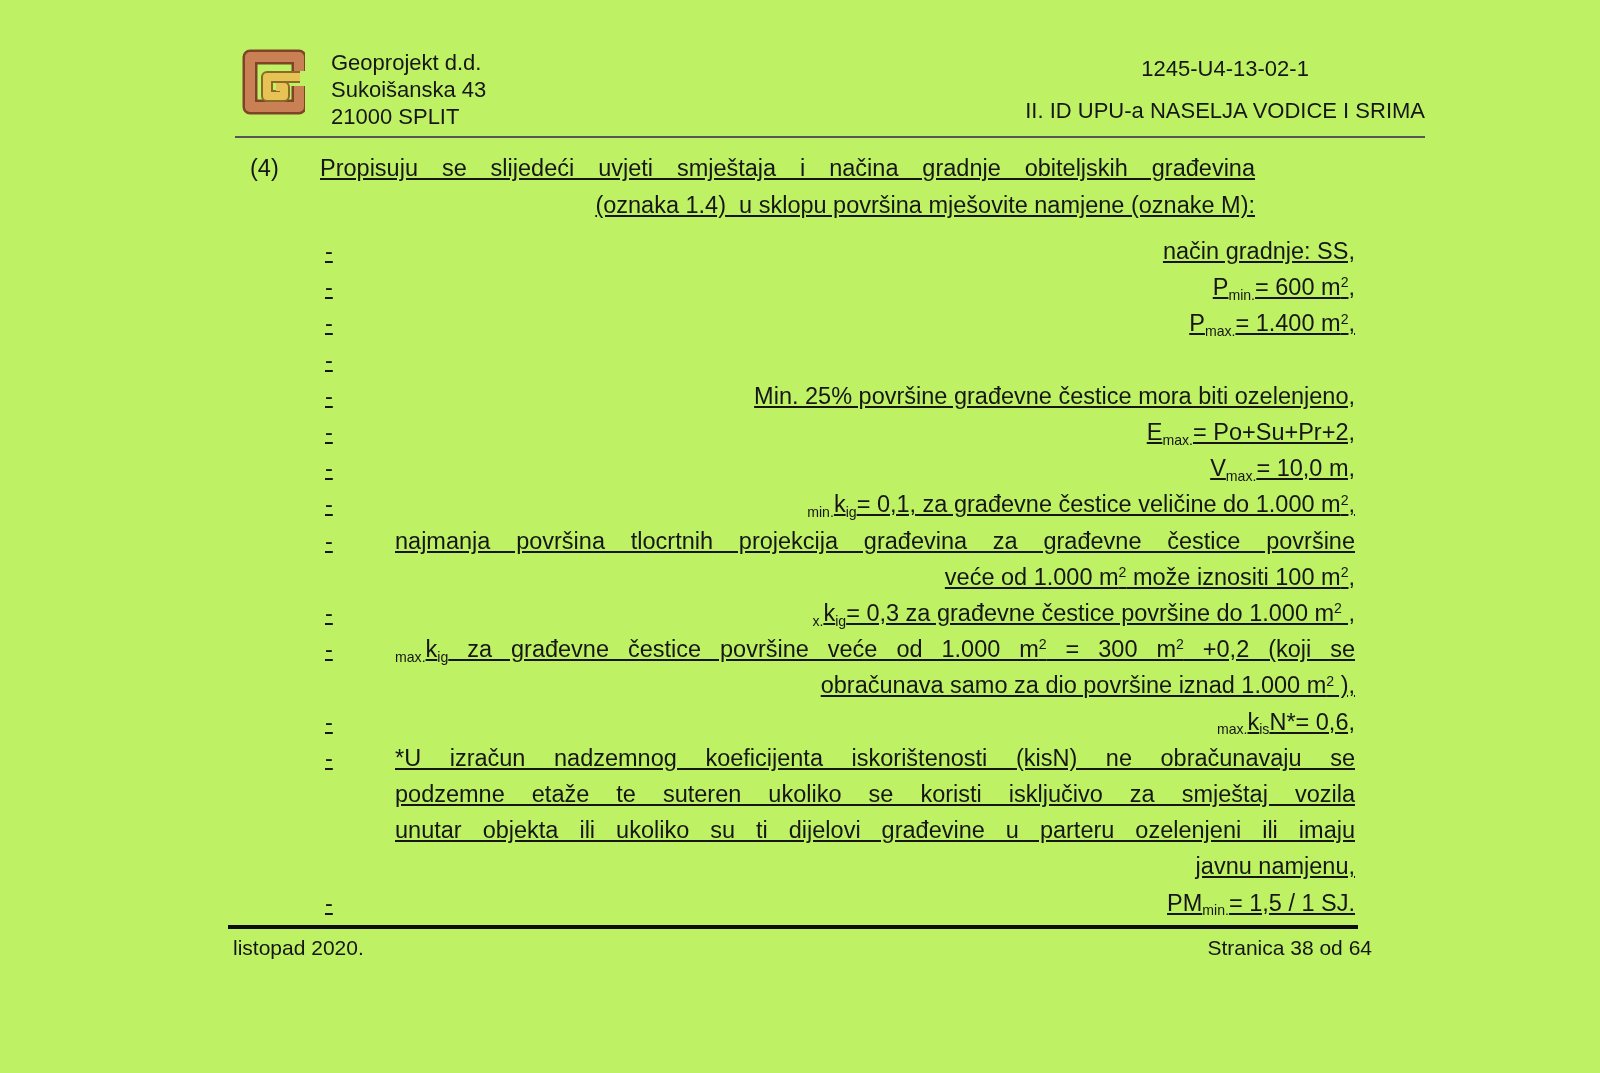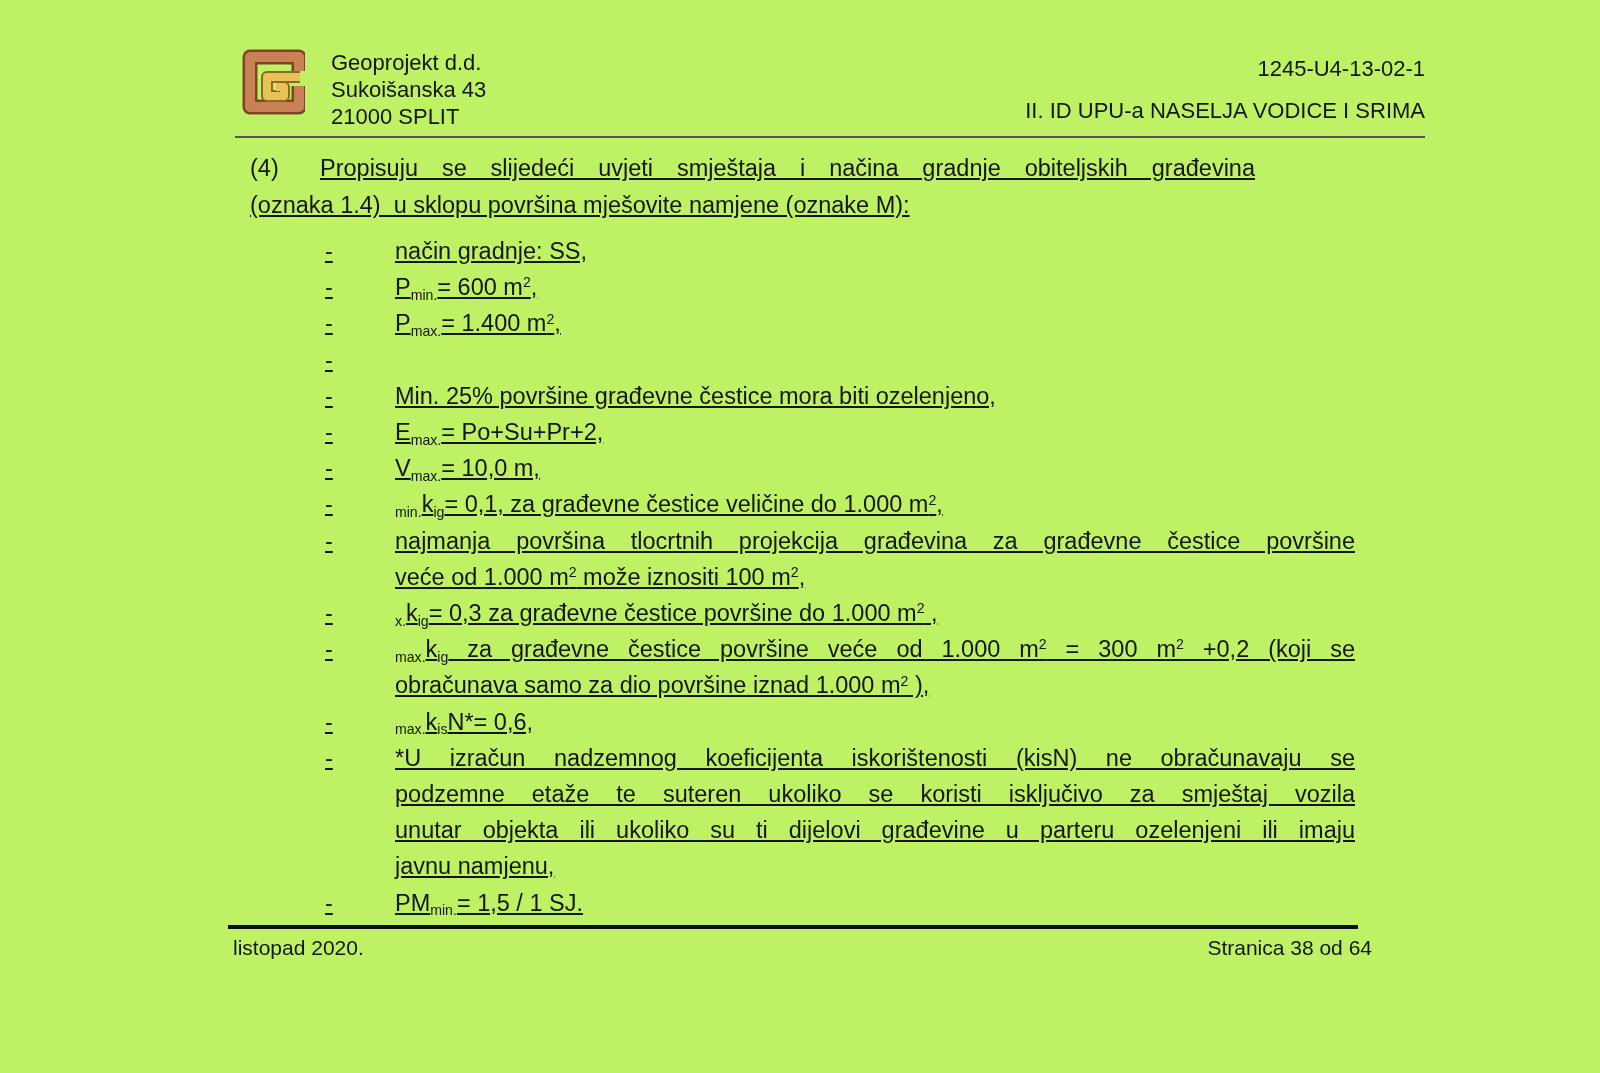--- a/index.html
+++ b/index.html
@@ -9,28 +9,28 @@
     color:#161616;
     -webkit-font-smoothing:antialiased;
   }
   .page { position:relative; width:1600px; height:1073px; overflow:hidden; background:#bef264; }
 
   
   .header { position:absolute; left:237px; top:46px; right:175px; display:flex; justify-content:space-between; }
   .hleft { display:flex; gap:26px; }
   .logo { width:68px; height:72px; flex:0 0 auto; }
   .company { font-size:22px; line-height:27px; padding-top:3px; white-space:nowrap; }
-  .hright { text-align:right; font-size:22px; line-height:42px; padding-top:2px; white-space:nowrap; }
+  .hright { text-align:center; font-size:22px; line-height:42px; padding-top:2px; white-space:nowrap; }
   .hrule { position:absolute; left:235px; top:136px; width:1190px; height:2px; background:#565656; }
 
   
   .main { position:absolute; left:250px; top:150px; width:1105px;text-decoration:underline; }
   .para { margin:0; width:1005px; font-size:23.5px; line-height:37px; }
   .pnum { display:inline-block; width:70px; }
-  .pline, .tline { display:block; }
+  .pline, .tline { display:block;text-align:right; }
   .just { text-align:justify; text-align-last:justify; }
 
   .list { margin-top:9px; font-size:23.5px; line-height:36.2px; }
   .li { display:flex; }
   .dash { width:145px; padding-left:75px; box-sizing:border-box; flex:0 0 auto; }
   .litext { width:960px; }
 
   sub { font-size:60%; position:relative; top:0.32em; vertical-align:baseline; line-height:0; }
   sup { font-size:60%; position:relative; top:-0.55em; vertical-align:baseline; line-height:0; }
 

